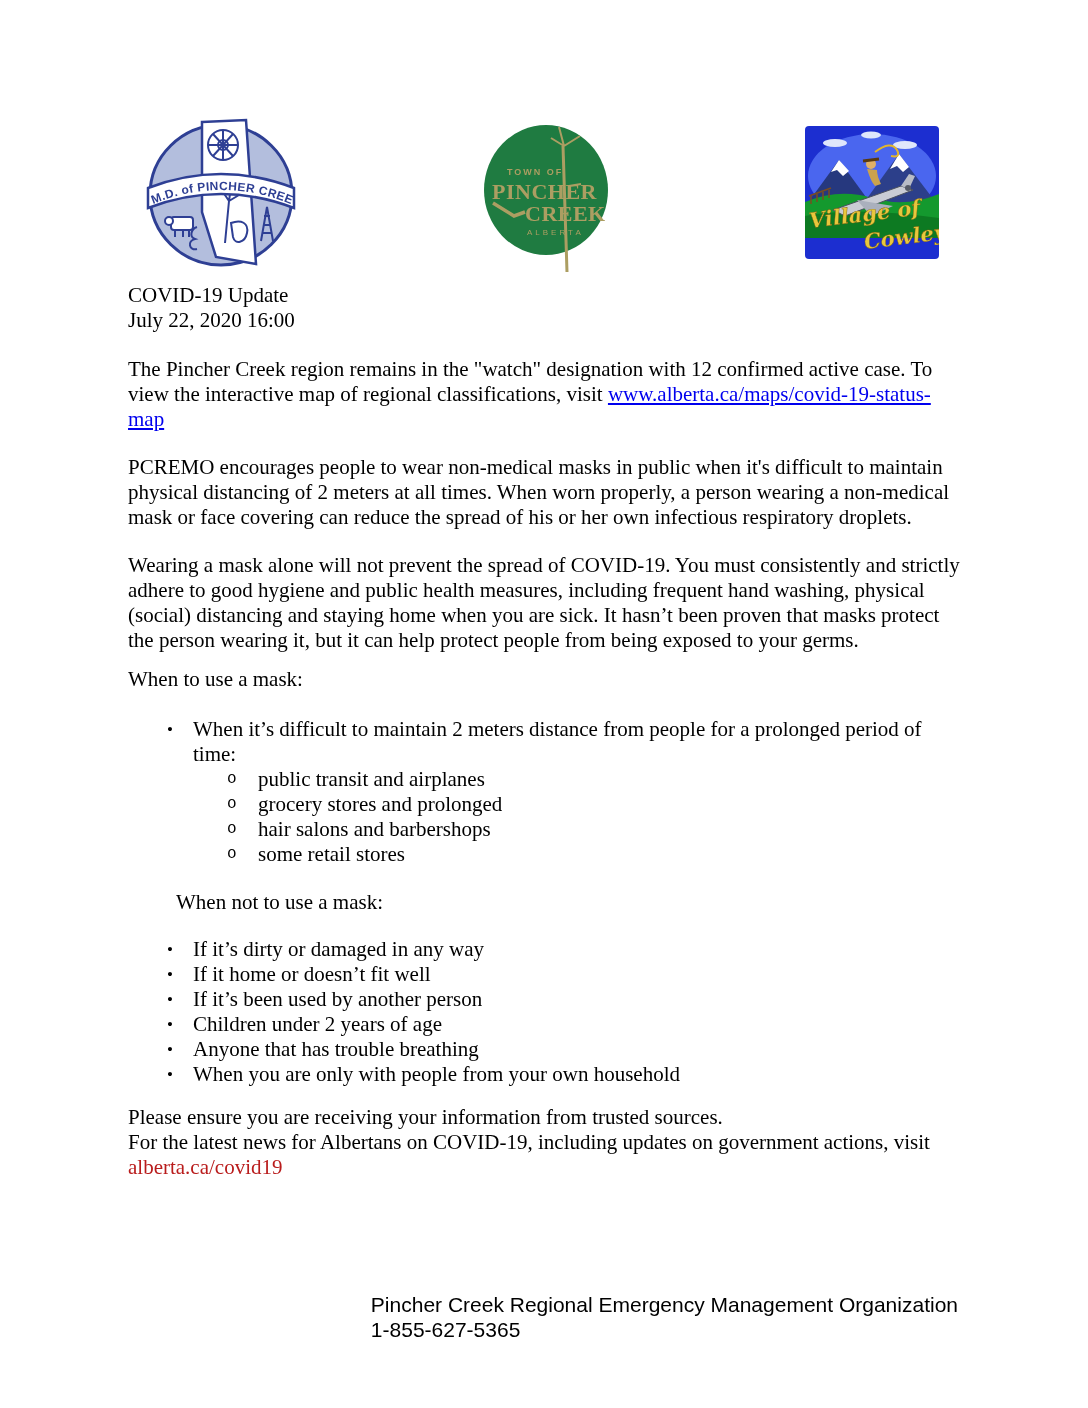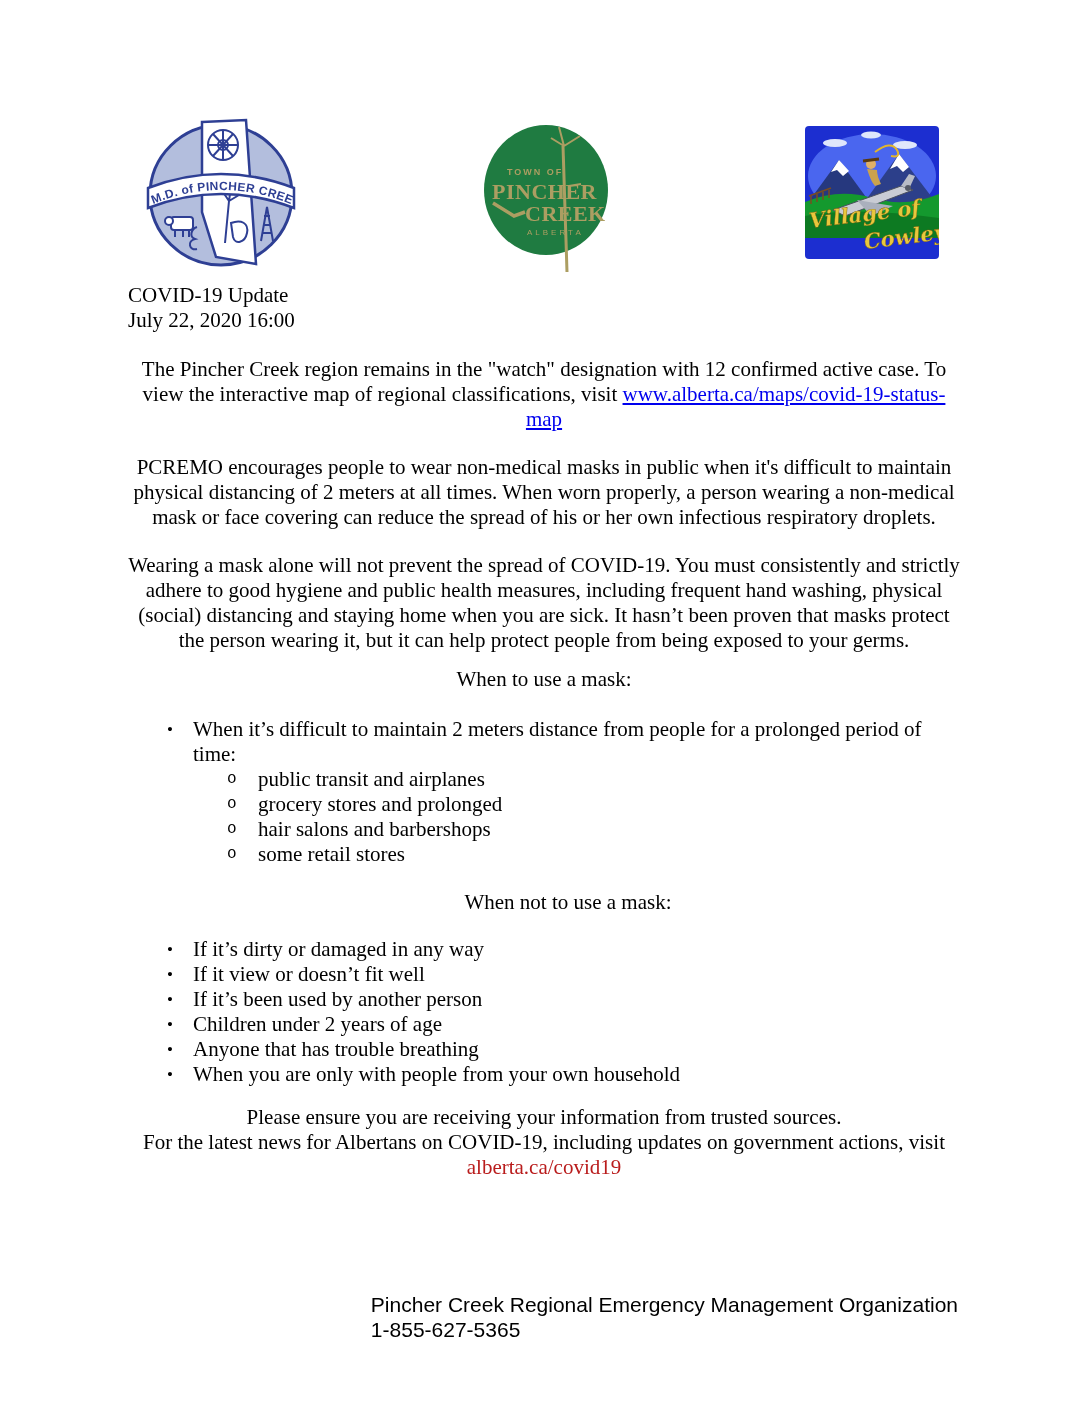--- a/index.html
+++ b/index.html
@@ -19,21 +19,21 @@
   #logo-town   { left: 483px; top: 124px; width: 126px; height: 150px; }
   #logo-cowley { left: 805px; top: 126px; width: 134px; height: 133px; }
   .logo svg { width: 100%; height: 100%; display: block; }
 
   
   .content {
     position: absolute; left: 128px; top: 283px; width: 832px;
     font-size: 21px; line-height: 25px;
   }
   .title-block div { line-height: 25px; }
-  .para  { margin-top: 23px; text-align: center; }
+  .para  { margin-top: 23px; }
   #p1    { margin-top: 24px; }
   #when-to-heading  { margin-top: 14px; }
   #when-not-heading { margin-top: 23px; margin-left: 48px; }
   #closing { margin-top: 18px; }
 
   a.link-primary   { color: #0000ee; text-decoration: underline; cursor: pointer; }
   a.link-secondary { color: #b91c1c; text-decoration: none; cursor: pointer; }
 
   
   ul { list-style: none; }
@@ -190,21 +190,21 @@
 
     <p class="para" id="when-not-heading">When not to use a mask:</p>
 
     <ul id="when-not-list">
       <li class="lvl1">
         <span class="marker">•</span>
         <span>If it’s dirty or damaged in any way</span>
       </li>
       <li class="lvl1">
         <span class="marker">•</span>
-        <span>If it view or doesn’t fit well</span>
+        <span>If it home or doesn’t fit well</span>
       </li>
       <li class="lvl1">
         <span class="marker">•</span>
         <span>If it’s been used by another person</span>
       </li>
       <li class="lvl1">
         <span class="marker">•</span>
         <span>Children under 2 years of age</span>
       </li>
       <li class="lvl1">

